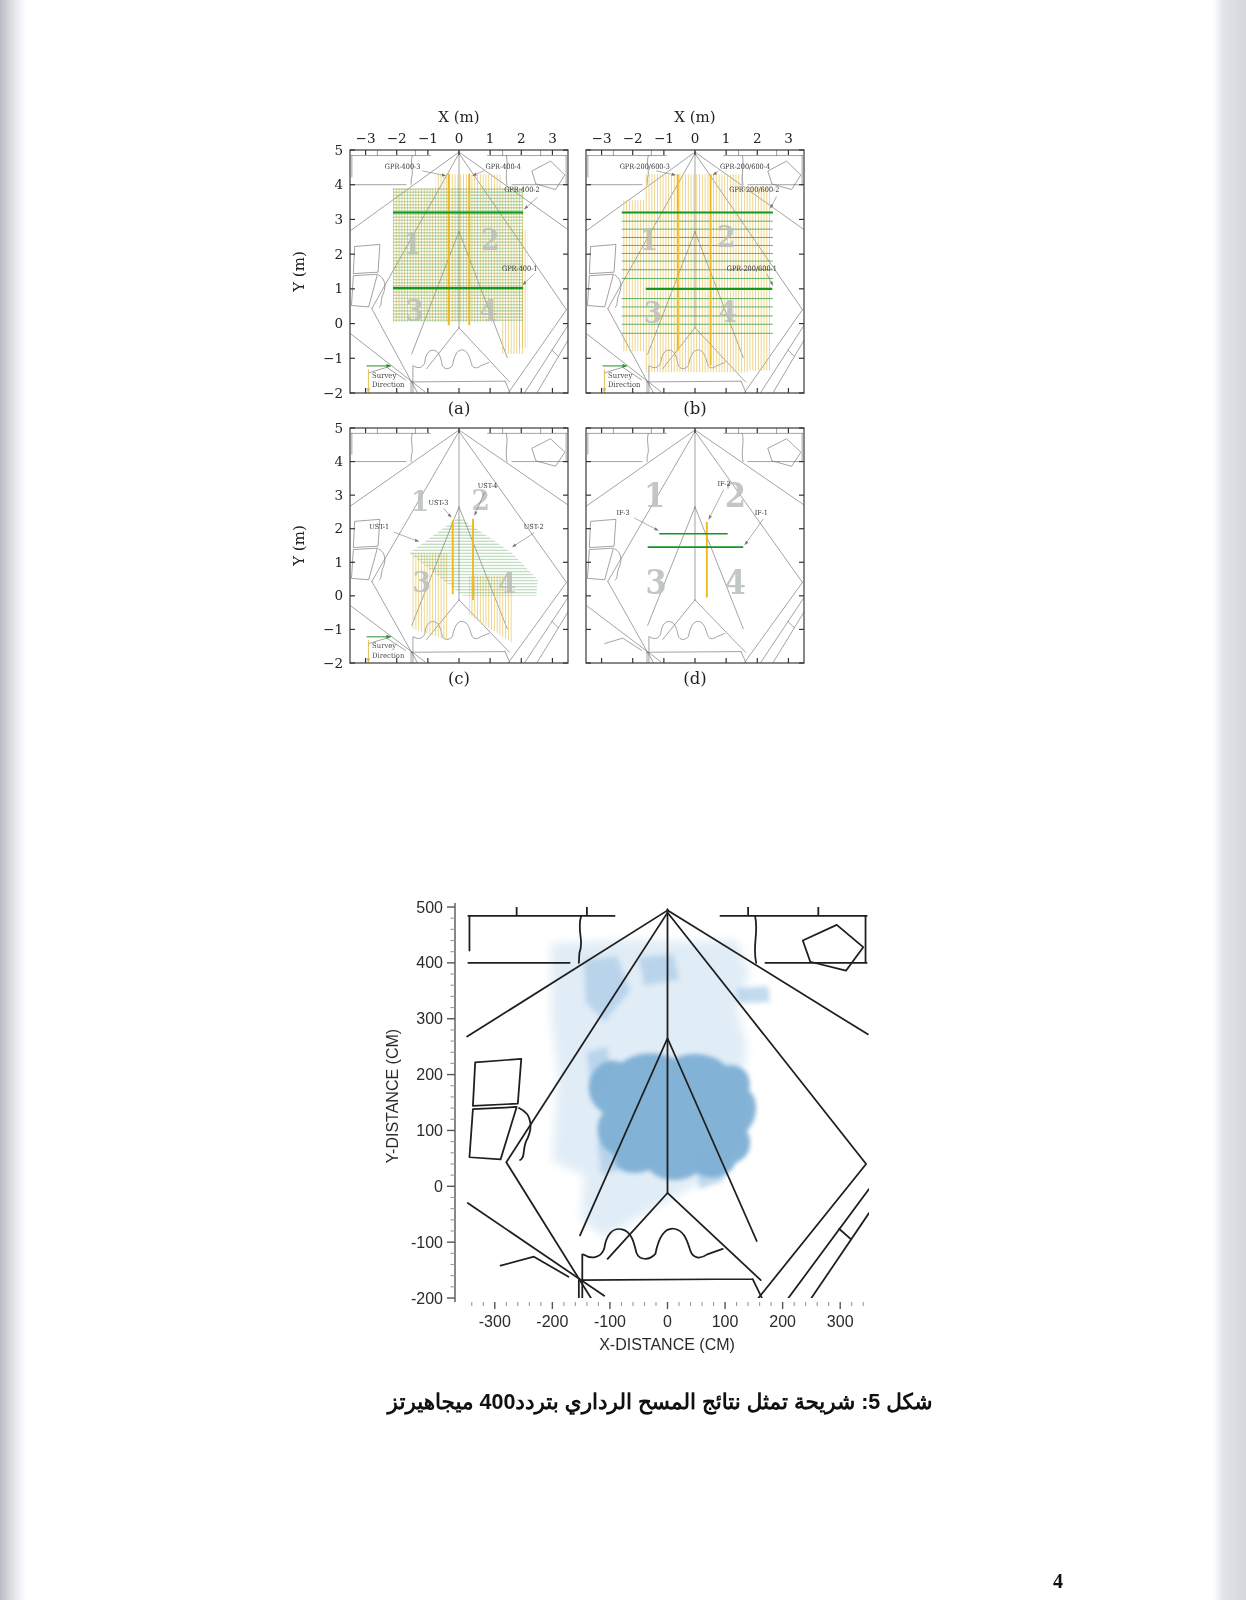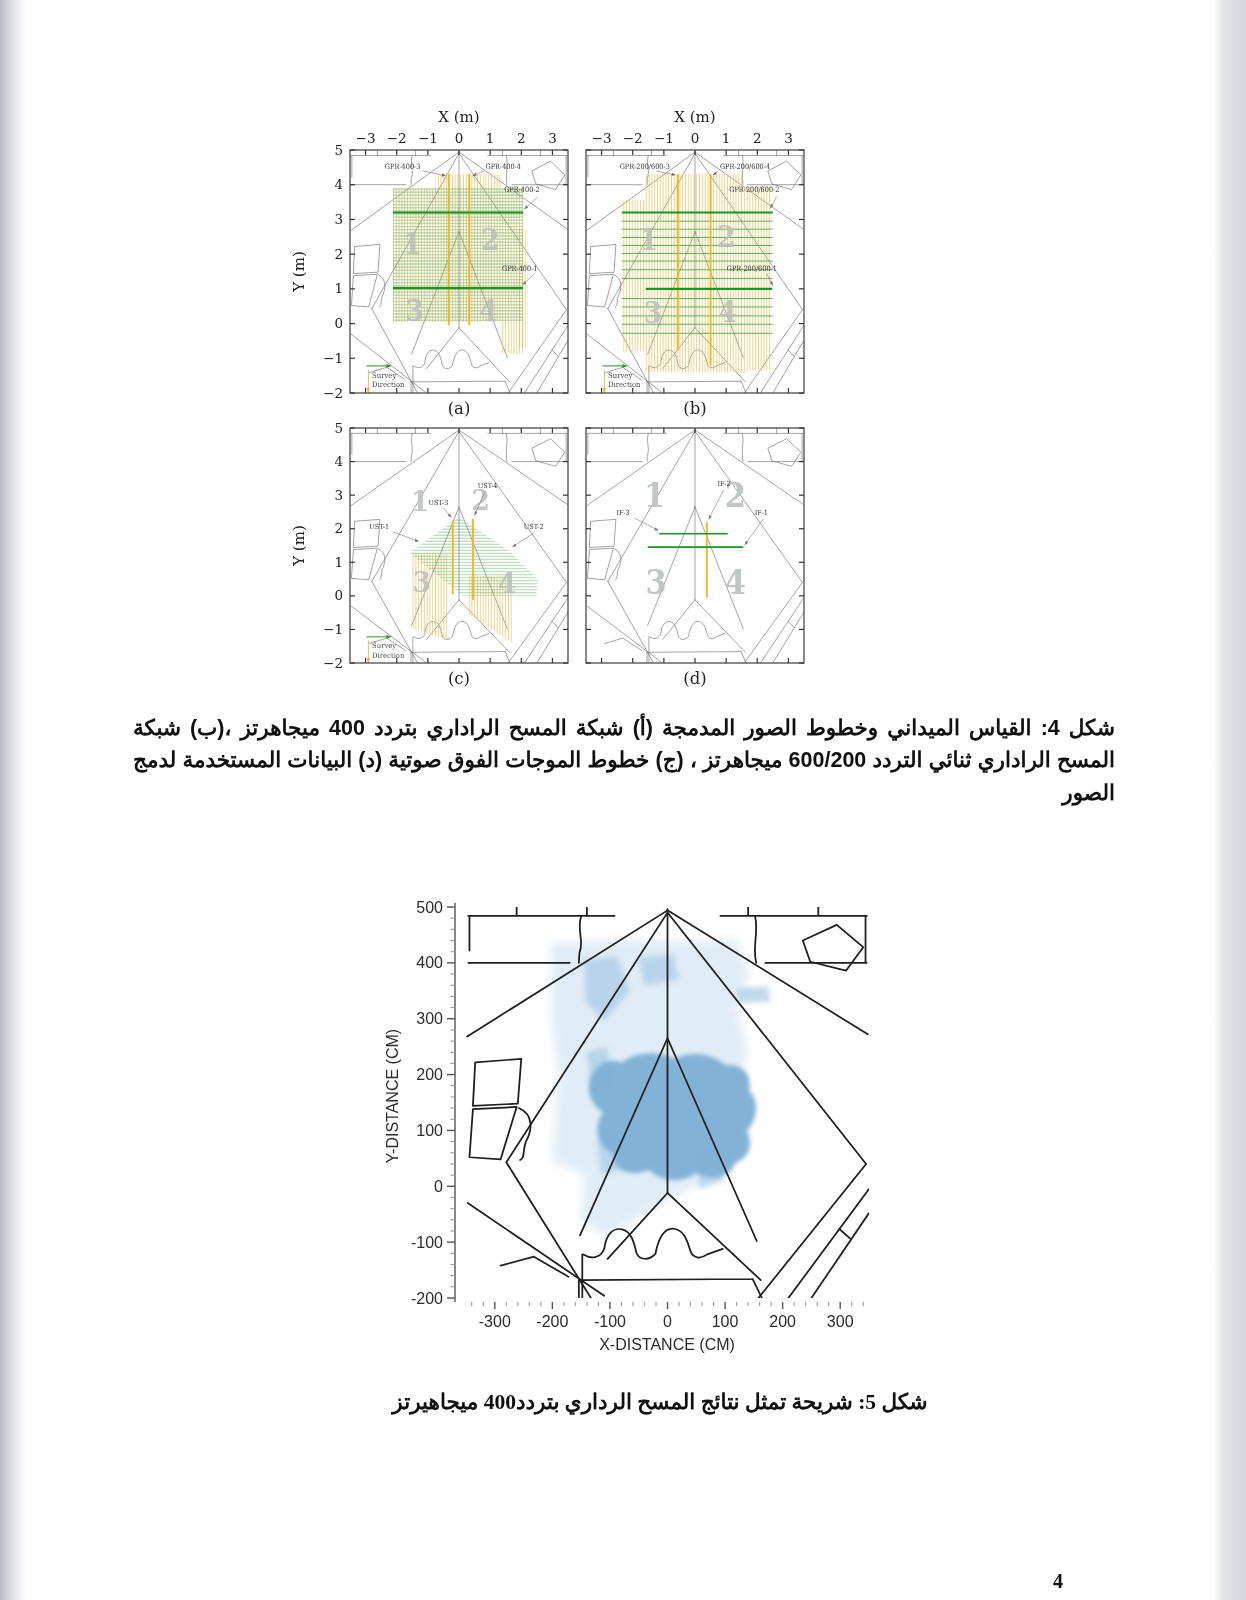--- a/index.html
+++ b/index.html
@@ -20,21 +20,21 @@
   .tlab2{font-family:"DejaVu Serif",serif;font-size:15px;fill:#222;}
   .cap{font-family:"DejaVu Serif",serif;font-size:16.5px;fill:#222;}
   .ann{font-family:"DejaVu Serif",serif;font-size:21px;fill:#333;}
   .qnum{font-family:"DejaVu Serif",serif;font-size:85px;font-weight:bold;fill:#b9bfba;opacity:.85;}
   .qnumL{font-family:"DejaVu Serif",serif;font-size:98px;font-weight:bold;fill:#bcc2bd;opacity:.9;}
   .leg{font-family:"DejaVu Serif",serif;font-size:22px;fill:#4a4a4a;}
   .arr{stroke:#777;stroke-width:1.8;fill:none;}
   .slab{font-family:"Liberation Sans",sans-serif;font-size:16px;fill:#2b2b2b;}
   .caption-ar{position:absolute;direction:rtl;text-align:justify;text-align-last:right;
       font-weight:700;font-size:21.5px;line-height:1.5;color:#101010;}
-  .caption-ar.center{text-align:center;text-align-last:center;font-family:Liberation Serif, serif;}
+  .caption-ar.center{text-align:center;text-align-last:center;}
   #page-number{position:absolute;font-family:"Liberation Serif",serif;font-weight:700;
       font-size:20px;color:#111;}
 </style>
 </head>
 <body>
 
 <div id="page">
   <div class="edge-left"></div>
   <div class="edge-right"></div>
 
@@ -503,18 +503,17 @@
           <line x1="817.182" y1="1302" x2="817.182" y2="1306" class="tkm"></line>
           <line x1="828.696" y1="1302" x2="828.696" y2="1306" class="tkm"></line>
           <line x1="851.7239999999999" y1="1302" x2="851.7239999999999" y2="1306" class="tkm"></line>
           <line x1="863.238" y1="1302" x2="863.238" y2="1306" class="tkm"></line>
           <text x="667" y="1350" class="slab" text-anchor="middle">X-DISTANCE (CM)</text>
           <text x="398" y="1096" class="slab" text-anchor="middle" transform="rotate(-90 398 1096)">Y-DISTANCE (CM)</text>
         </g>
     </g>
   </svg>
 
-  <div class="caption-ar" style="left:133px;top:712px;width:982px;">شكل 4: القياس الميداني وخطوط الصور المدمجة (أ) شبكة المسح الراداري بتردد 400 ميجاهرتز ،(ب) شبكة المسح الراداري  ثنائي التردد 600/200 ميجاهرتز ، (ج) خطوط الموجات الفوق صوتية (د) البيانات المستخدمة لدمج الصور</div>
 
   <div class="caption-ar center" style="left:160px;top:1386px;width:1000px;">شكل 5: شريحة تمثل نتائج المسح الرداري بتردد400 ميجاهيرتز</div>
 
   <div id="page-number" style="left:1053px;top:1570px;">4</div>
 </div>
 
 </body></html>

